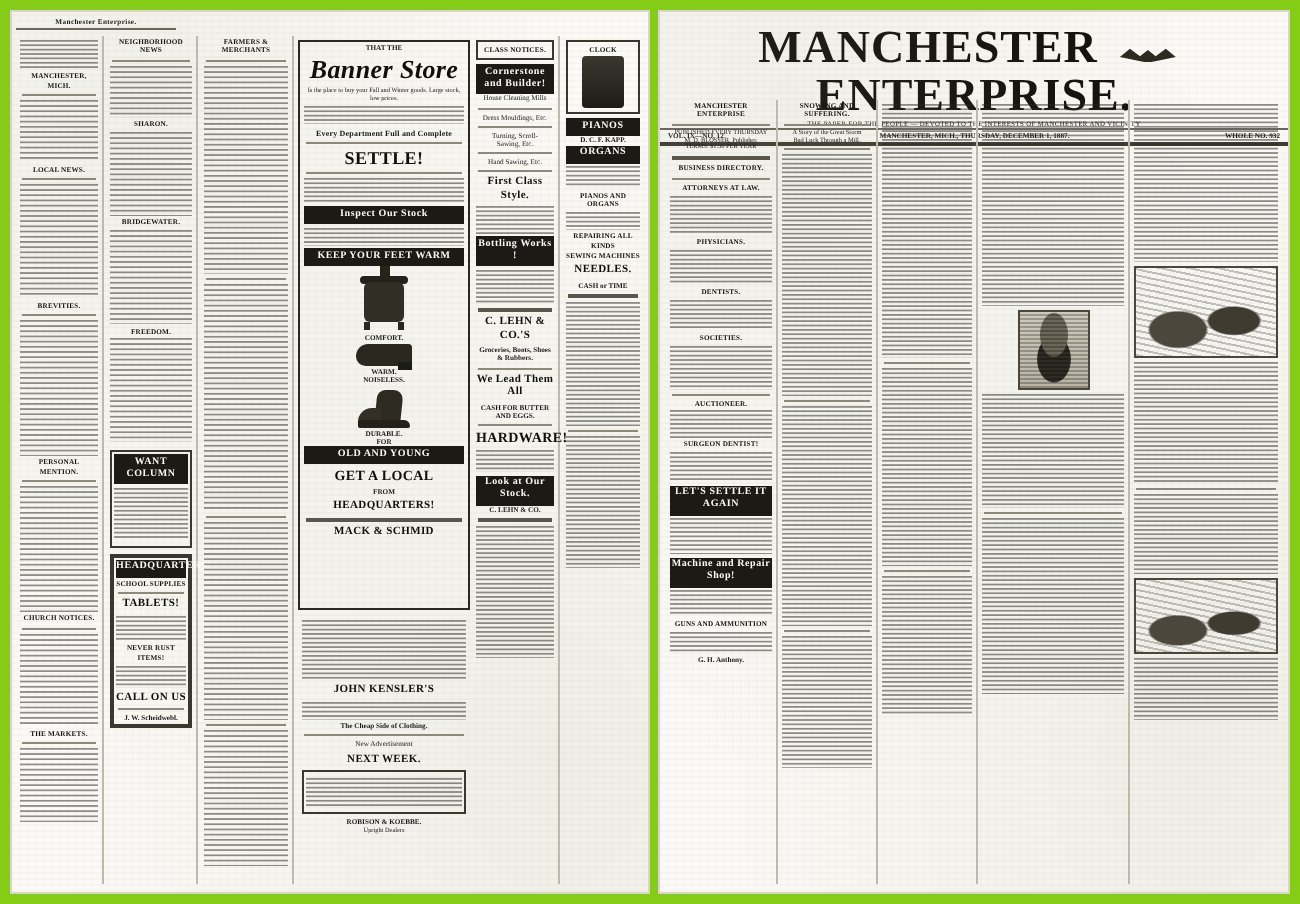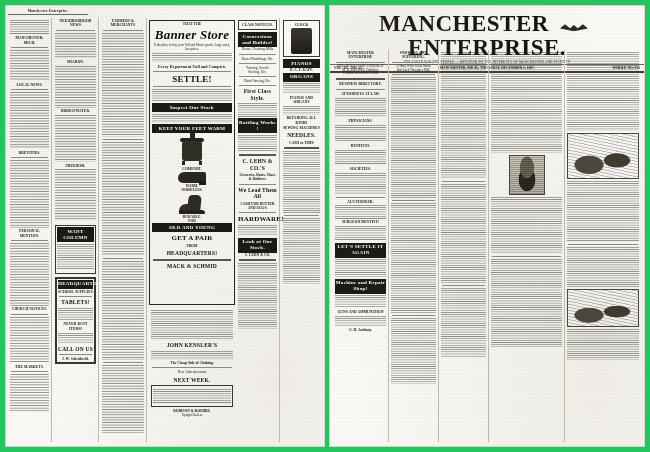--- a/index.html
+++ b/index.html
@@ -11,21 +11,21 @@
     width: 650px;
     height: 452px;
     overflow: hidden;
     font-family: "Liberation Serif", serif;
     color: #1a1a1a;
   }
   .scan {
     position: relative;
     width: 650px;
     height: 452px;
-    background: #22c55e;
+    background: #84cc16;
   }
   
   .sheet {
     position: absolute;
     top: 6px;
     height: 440px;
     background: #fbfaf6;
     box-shadow: 0 0 0 1px #d8d5cb;
     overflow: hidden;
   }
@@ -421,21 +421,21 @@
         <div class="lbl bold">WARM.</div>
         <div class="lbl bold">NOISELESS.</div>
         <div class="boot">
           <div class="upper"></div>
             <div class="toe"></div>
             <div class="sole"></div>
         </div>
         <div class="lbl bold">DURABLE.</div>
         <div class="lbl bold">FOR</div>
         <div class="blackbar">OLD AND YOUNG</div>
-        <div class="ad-title mid">GET A PAIR</div>
+        <div class="ad-title mid">GET A LOCAL</div>
         <div class="lbl bold">FROM</div>
         <div class="ad-title sm">HEADQUARTERS!</div>
         <div class="rule thick"></div>
         <div class="ad-title sm">MACK &amp; SCHMID</div>
       </div>
     </div>
 
     <div class="col" style="position:absolute;left:143px;top:302px;width:86px;height:134px;border:none;">
       <div class="tx dense" style="--lines:14"></div>
       <div class="ad-title sm">JOHN KENSLER'S</div>

